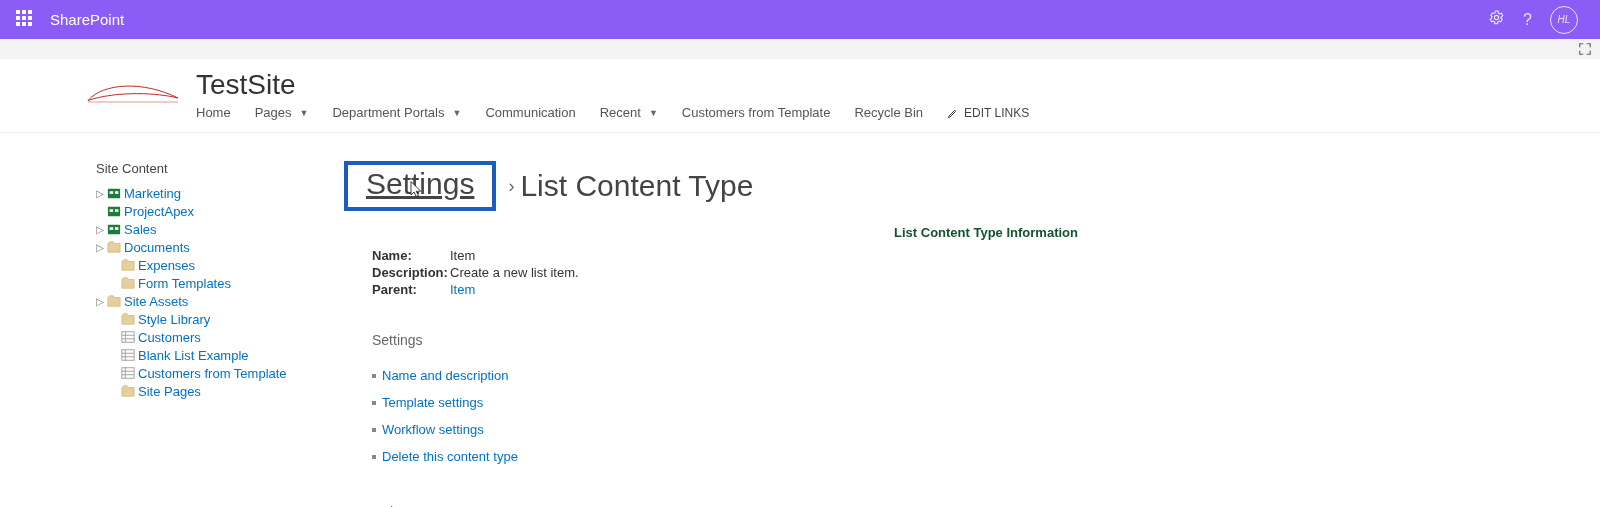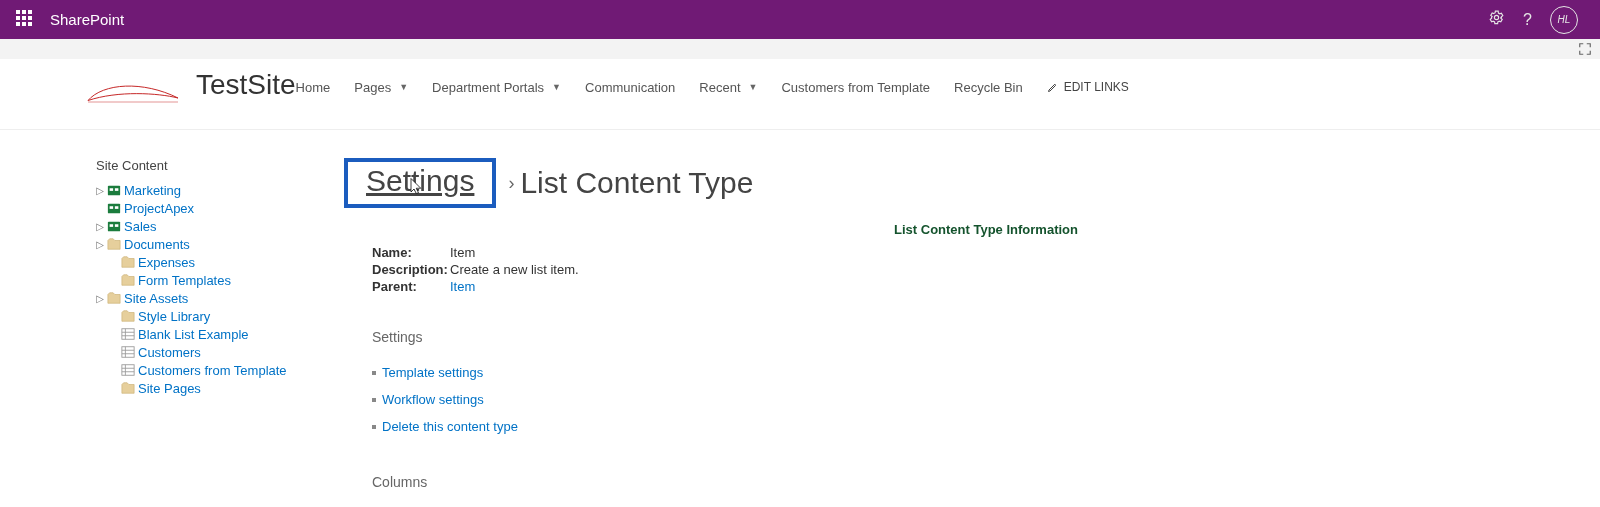--- a/index.html
+++ b/index.html
@@ -1,31 +1,31 @@
 <!DOCTYPE html>
 <html><head>
 <meta charset="utf-8">
 <style>
 * { margin:0; padding:0; box-sizing:border-box; font-family:"Segoe UI", Arial, sans-serif; }
 body { background:#fff; width:1600px; height:507px; overflow:hidden; }
-.topbar { height:39px; background:#701a75; color:#fff; display:flex; align-items:center; padding:0 10px; }
+.topbar { height:39px; background:#8b5cf6; color:#fff; display:flex; align-items:center; padding:0 10px; }
 .waffle { width:20px; height:20px; display:grid; grid-template-columns:repeat(3,4px); grid-template-rows:repeat(3,4px); gap:2px; margin:0 6px; cursor:pointer; }
 .waffle span { background:#fff; width:4px; height:4px; }
 .appname { font-size:15px; font-weight:400; margin-left:8px; color:#fff; }
 .topbar-spacer { flex:1; }
 .topbar-right { display:flex; align-items:center; gap:18px; padding-right:12px; }
 .gear { cursor:pointer; }
 .help { font-size:16px; cursor:pointer; color:#e5e5e5; }
 .avatar { width:28px; height:28px; border-radius:50%; border:1.5px solid #e5e5e5; display:flex; align-items:center; justify-content:center; font-size:10px; color:#e5e5e5; cursor:pointer;font-style:italic; }
 .ribbon { height:20px; background:#f3f3f3; position:relative; }
 .ribbon .focus { position:absolute; right:8px; top:3px; cursor:pointer; color:#666; }
 .sitehdr { display:flex; align-items:flex-start; padding:10px 0 12px 78px; background:#fff; border-bottom:1px solid #eee; }
 .logo { width:110px; height:48px; background:#fff; display:flex; align-items:center; justify-content:center; margin-right:8px; }
 .logo svg { width:100px; height:36px; }
-.site-meta { display:flex; }
+.site-meta { display:flex; flex-direction:column; }
 .site-title { font-size:28px; font-weight:300; color:#333; line-height:1; margin-top:2px; margin-bottom:6px; }
 .topnav { display:flex; align-items:center; gap:24px; font-size:13px; color:#666; }
 .topnav-item { display:flex; align-items:center; gap:6px; cursor:pointer; color:#555; }
 .caret { font-size:9px; color:#666; margin-left:2px; }
 .editlinks { display:flex; align-items:center; gap:5px; font-size:12px; color:#444; cursor:pointer; }
 .editlinks svg { width:12px; height:12px; }
 .content { display:flex; padding-top:28px; }
 .leftcol { width:340px; padding-left:96px; }
 .left-title { font-size:13px; color:#444; margin-bottom:8px; font-weight:400; }
 .tree { font-size:13px; color:#0072c6; }
@@ -221,33 +221,33 @@
         <li class="sub">
           <span class="noexp"></span>
           <span class="ticon">
             <svg width="14" height="14" viewBox="0 0 16 16">
               <rect x="1" y="2" width="14" height="12" fill="#fff" stroke="#999"></rect>
               <line x1="1" y1="6" x2="15" y2="6" stroke="#999"></line>
               <line x1="1" y1="10" x2="15" y2="10" stroke="#999"></line>
               <line x1="5" y1="2" x2="5" y2="14" stroke="#999"></line>
             </svg>
           </span>
-          <a>Blank List Example</a>
+          <a>Customers</a>
         </li>
         <li class="sub">
           <span class="noexp"></span>
           <span class="ticon">
             <svg width="14" height="14" viewBox="0 0 16 16">
               <rect x="1" y="2" width="14" height="12" fill="#fff" stroke="#999"></rect>
               <line x1="1" y1="6" x2="15" y2="6" stroke="#999"></line>
               <line x1="1" y1="10" x2="15" y2="10" stroke="#999"></line>
               <line x1="5" y1="2" x2="5" y2="14" stroke="#999"></line>
             </svg>
           </span>
-          <a>Customers</a>
+          <a>Blank List Example</a>
         </li>
         <li class="sub">
           <span class="noexp"></span>
           <span class="ticon">
             <svg width="14" height="14" viewBox="0 0 16 16">
               <rect x="1" y="2" width="14" height="12" fill="#fff" stroke="#999"></rect>
               <line x1="1" y1="6" x2="15" y2="6" stroke="#999"></line>
               <line x1="1" y1="10" x2="15" y2="10" stroke="#999"></line>
               <line x1="5" y1="2" x2="5" y2="14" stroke="#999"></line>
             </svg>
@@ -290,20 +290,24 @@
       </div>
       <div class="info-row">
         <span class="lbl">Parent:</span>
         <span class="val"><a>Item</a></span>
       </div>
 
       <div class="section-title">Settings</div>
       <ul class="slist">
         <li>
             <span class="bullet"></span>
+            <a>Name and description</a>
+          </li>
+        <li>
+            <span class="bullet"></span>
             <a>Template settings</a>
           </li>
         <li>
             <span class="bullet"></span>
             <a>Workflow settings</a>
           </li>
         <li>
             <span class="bullet"></span>
             <a>Delete this content type</a>
           </li>

